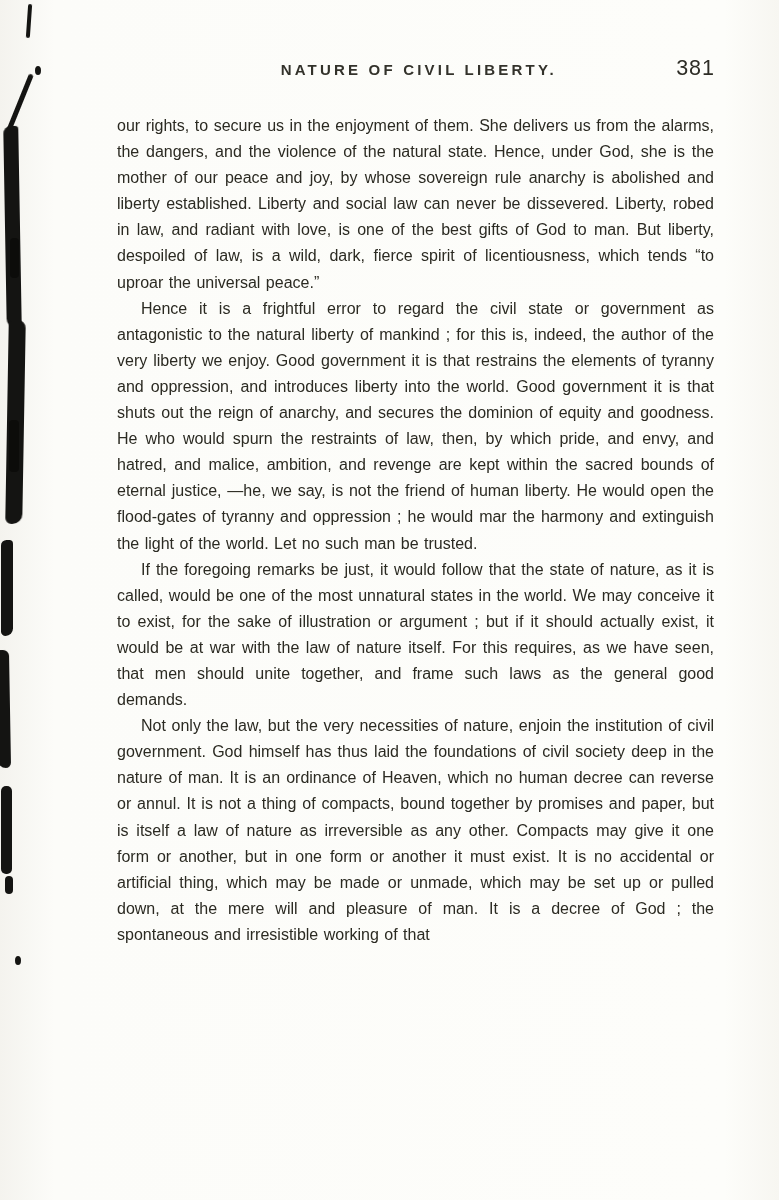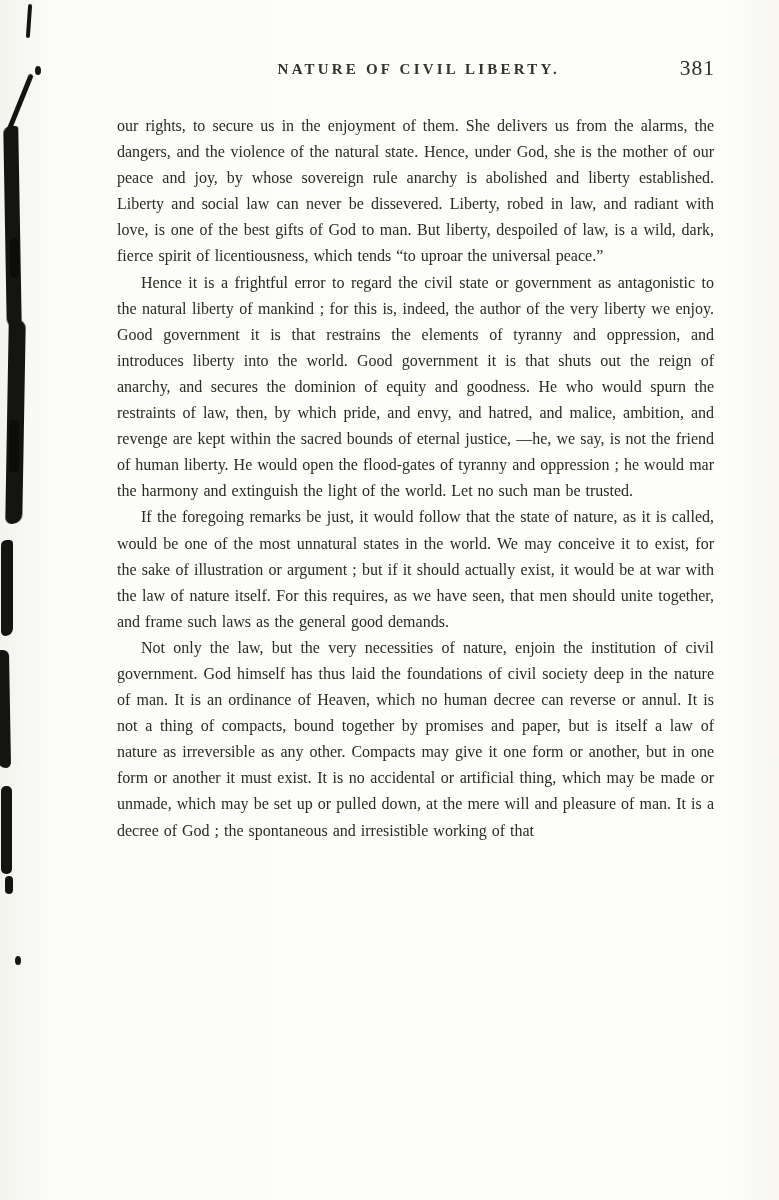--- a/index.html
+++ b/index.html
@@ -4,21 +4,21 @@
 <style>
   * { margin: 0; padding: 0; box-sizing: border-box; }
   html, body { background: #e9e8e4; }
   .page {
     position: relative;
     width: 779px;
     height: 1200px;
     margin: 0 auto;
     background: linear-gradient(90deg, #f4f3ee 0%, #fcfcf9 7%, #fdfdfa 93%, #f7f6f1 100%);
     overflow: hidden;
-    font-family: Liberation Serif, serif;
+    font-family: Liberation Sans, sans-serif;
     color: #29281f;
   }
 
   
   .page-header {
     position: absolute;
     top: 56px;
     left: 117px;
     width: 598px;
     height: 30px;

